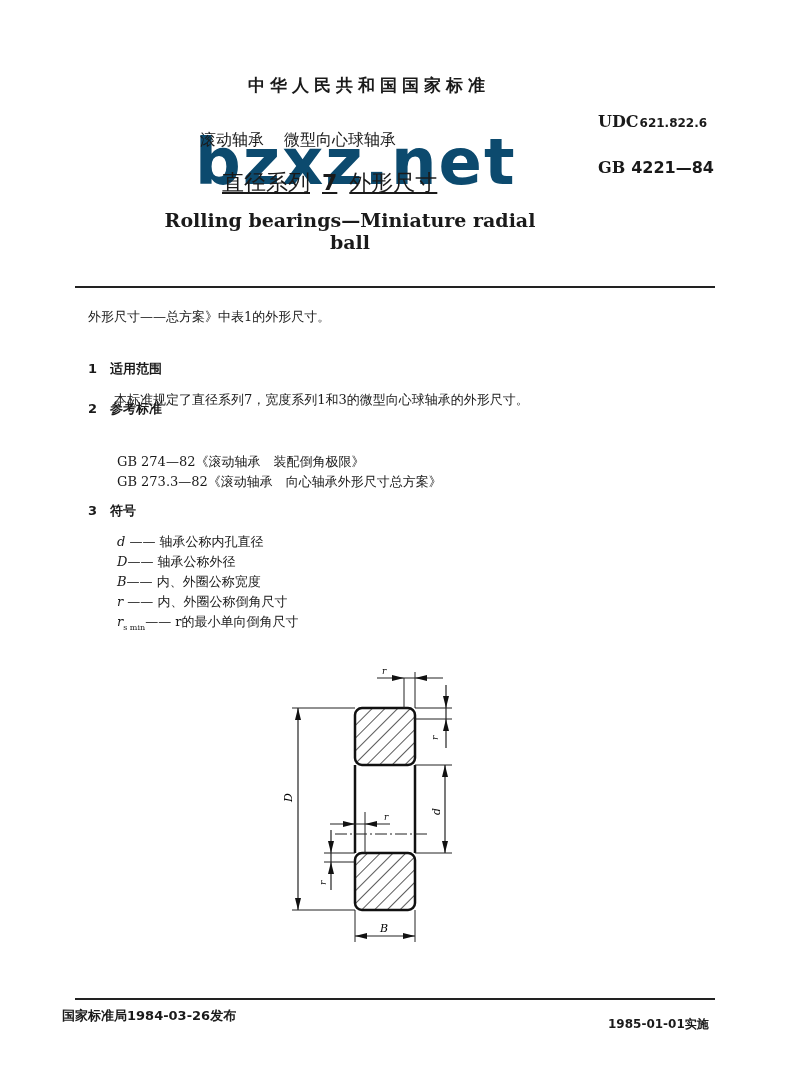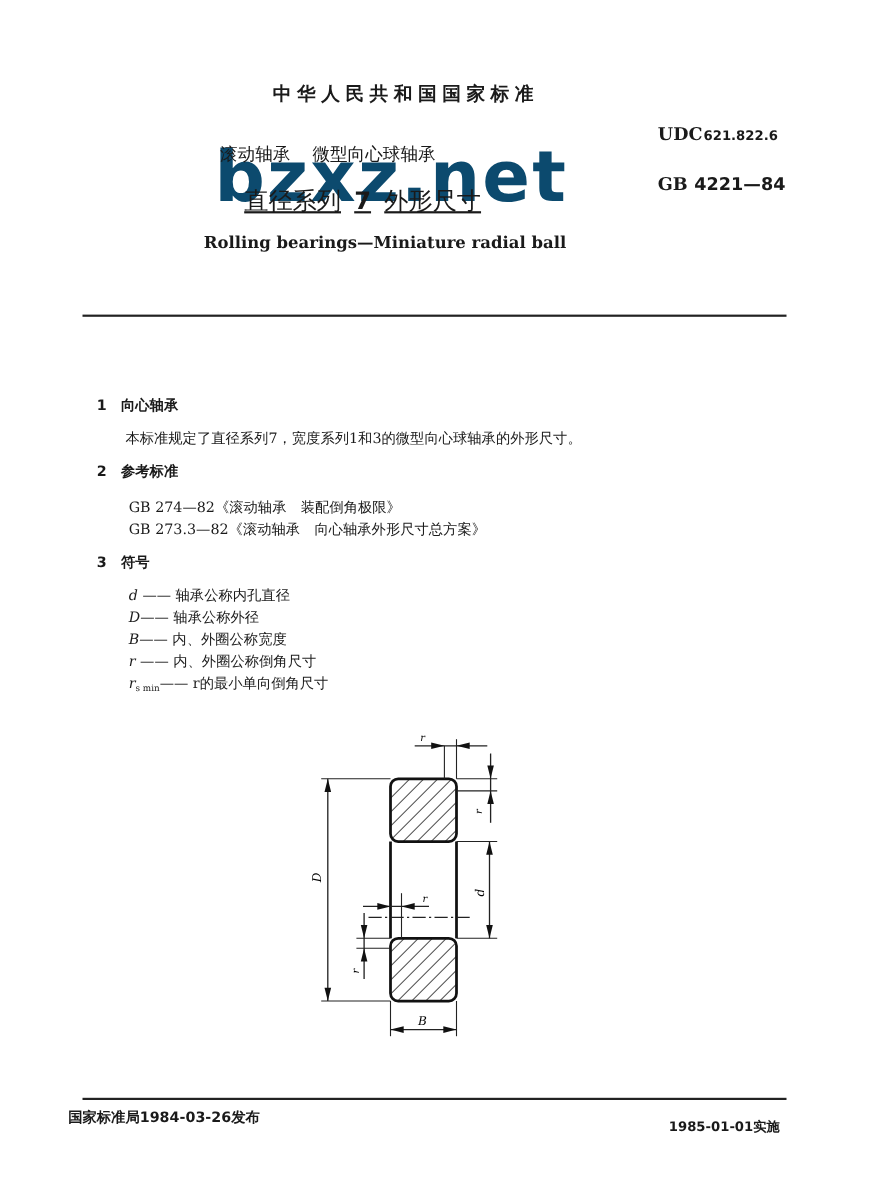--- a/index.html
+++ b/index.html
@@ -11,21 +11,21 @@
   .udc { left: 598px; top: 112px; font-size: 16px; font-weight: bold; }
   .udc .num { font-family: "DejaVu Sans", sans-serif; font-size: 12px; margin-left: 1px; }
   .gb { left: 598px; top: 158px; font-size: 16px; font-weight: bold; }
   .gb .num { font-family: "DejaVu Sans", sans-serif; font-size: 16px; margin-left: 6px; }
   .watermark { left: 195px; top: 125px; font-family: "DejaVu Sans", sans-serif; font-weight: bold;
                font-size: 64px; color: #0c4a6e; letter-spacing: 2px; z-index: 0; }
   .title-cn1 { left: 200px; top: 130px; font-family: "DejaVu Sans", sans-serif; font-size: 16px; z-index: 1; }
   .title-cn2 { left: 222px; top: 168px; font-family: "DejaVu Sans", sans-serif; font-size: 22px; z-index: 1; text-decoration: underline; }
   .title-cn1 .gap { display: inline-block; width: 20px; }
   .title-cn2 .num { font-weight: bold; margin: 0 12px; }
-  .title-en { left: 150px; width: 400px; top: 209px; text-align: center; font-size: 15px;
+  .title-en { left: 150px; width: 400px; top: 209px; text-align: center; font-size: 19px;
               font-weight: bold; line-height: 22px; }
   .rule { left: 75px; width: 640px; height: 2px; background: #222; }
   .para { left: 88px; width: 640px; font-size: 13px; line-height: 20px; }
   .indent { text-indent: 26px; }
   .section-h { left: 88px; font-family: "DejaVu Sans", sans-serif; font-size: 13px; font-weight: bold; }
   .section-h .n { display: inline-block; width: 22px; }
   .ref-line { left: 117px; font-size: 13px; line-height: 19px; }
   .sym-line { left: 117px; font-size: 13px; line-height: 19px; white-space: nowrap; }
   .sym-line i { font-family: "DejaVu Serif", serif; }
   .sym-line sub { font-size: 8px; }
@@ -54,30 +54,31 @@
   <span>直径系列</span><span class="num">7</span><span>外形尺寸</span>
 </div>
 
 <div class="abs title-en">
   <div>Rolling bearings—Miniature radial ball</div>
 </div>
 
 <div class="abs rule" style="top:286px;"></div>
 
 <div class="abs para" style="top:307px;">
+  <div>外形尺寸——总方案》中表1的外形尺寸。</div>
 </div>
 
 <div class="abs section-h" style="top:360px;">
-  <span class="n">1</span><span>向心轴承</span>
+  <span class="n">1</span><span>适用范围</span>
 </div>
 <div class="abs para" style="top:390px;">
   <div class="indent">本标准规定了直径系列7，宽度系列1和3的微型向心球轴承的外形尺寸。</div>
 </div>
 
-<div class="abs section-h" style="top:420px;">
+<div class="abs section-h" style="top:400px;">
   <span class="n">2</span><span>参考标准</span>
 </div>
 <div class="abs ref-line" style="top:452px;">GB 274—82《滚动轴承　装配倒角极限》</div>
 <div class="abs ref-line" style="top:472px;">GB 273.3—82《滚动轴承　向心轴承外形尺寸总方案》</div>
 
 <div class="abs section-h" style="top:502px;">
   <span class="n">3</span><span>符号</span>
 </div>
 
 <div class="abs sym-line" style="top:532px;">

